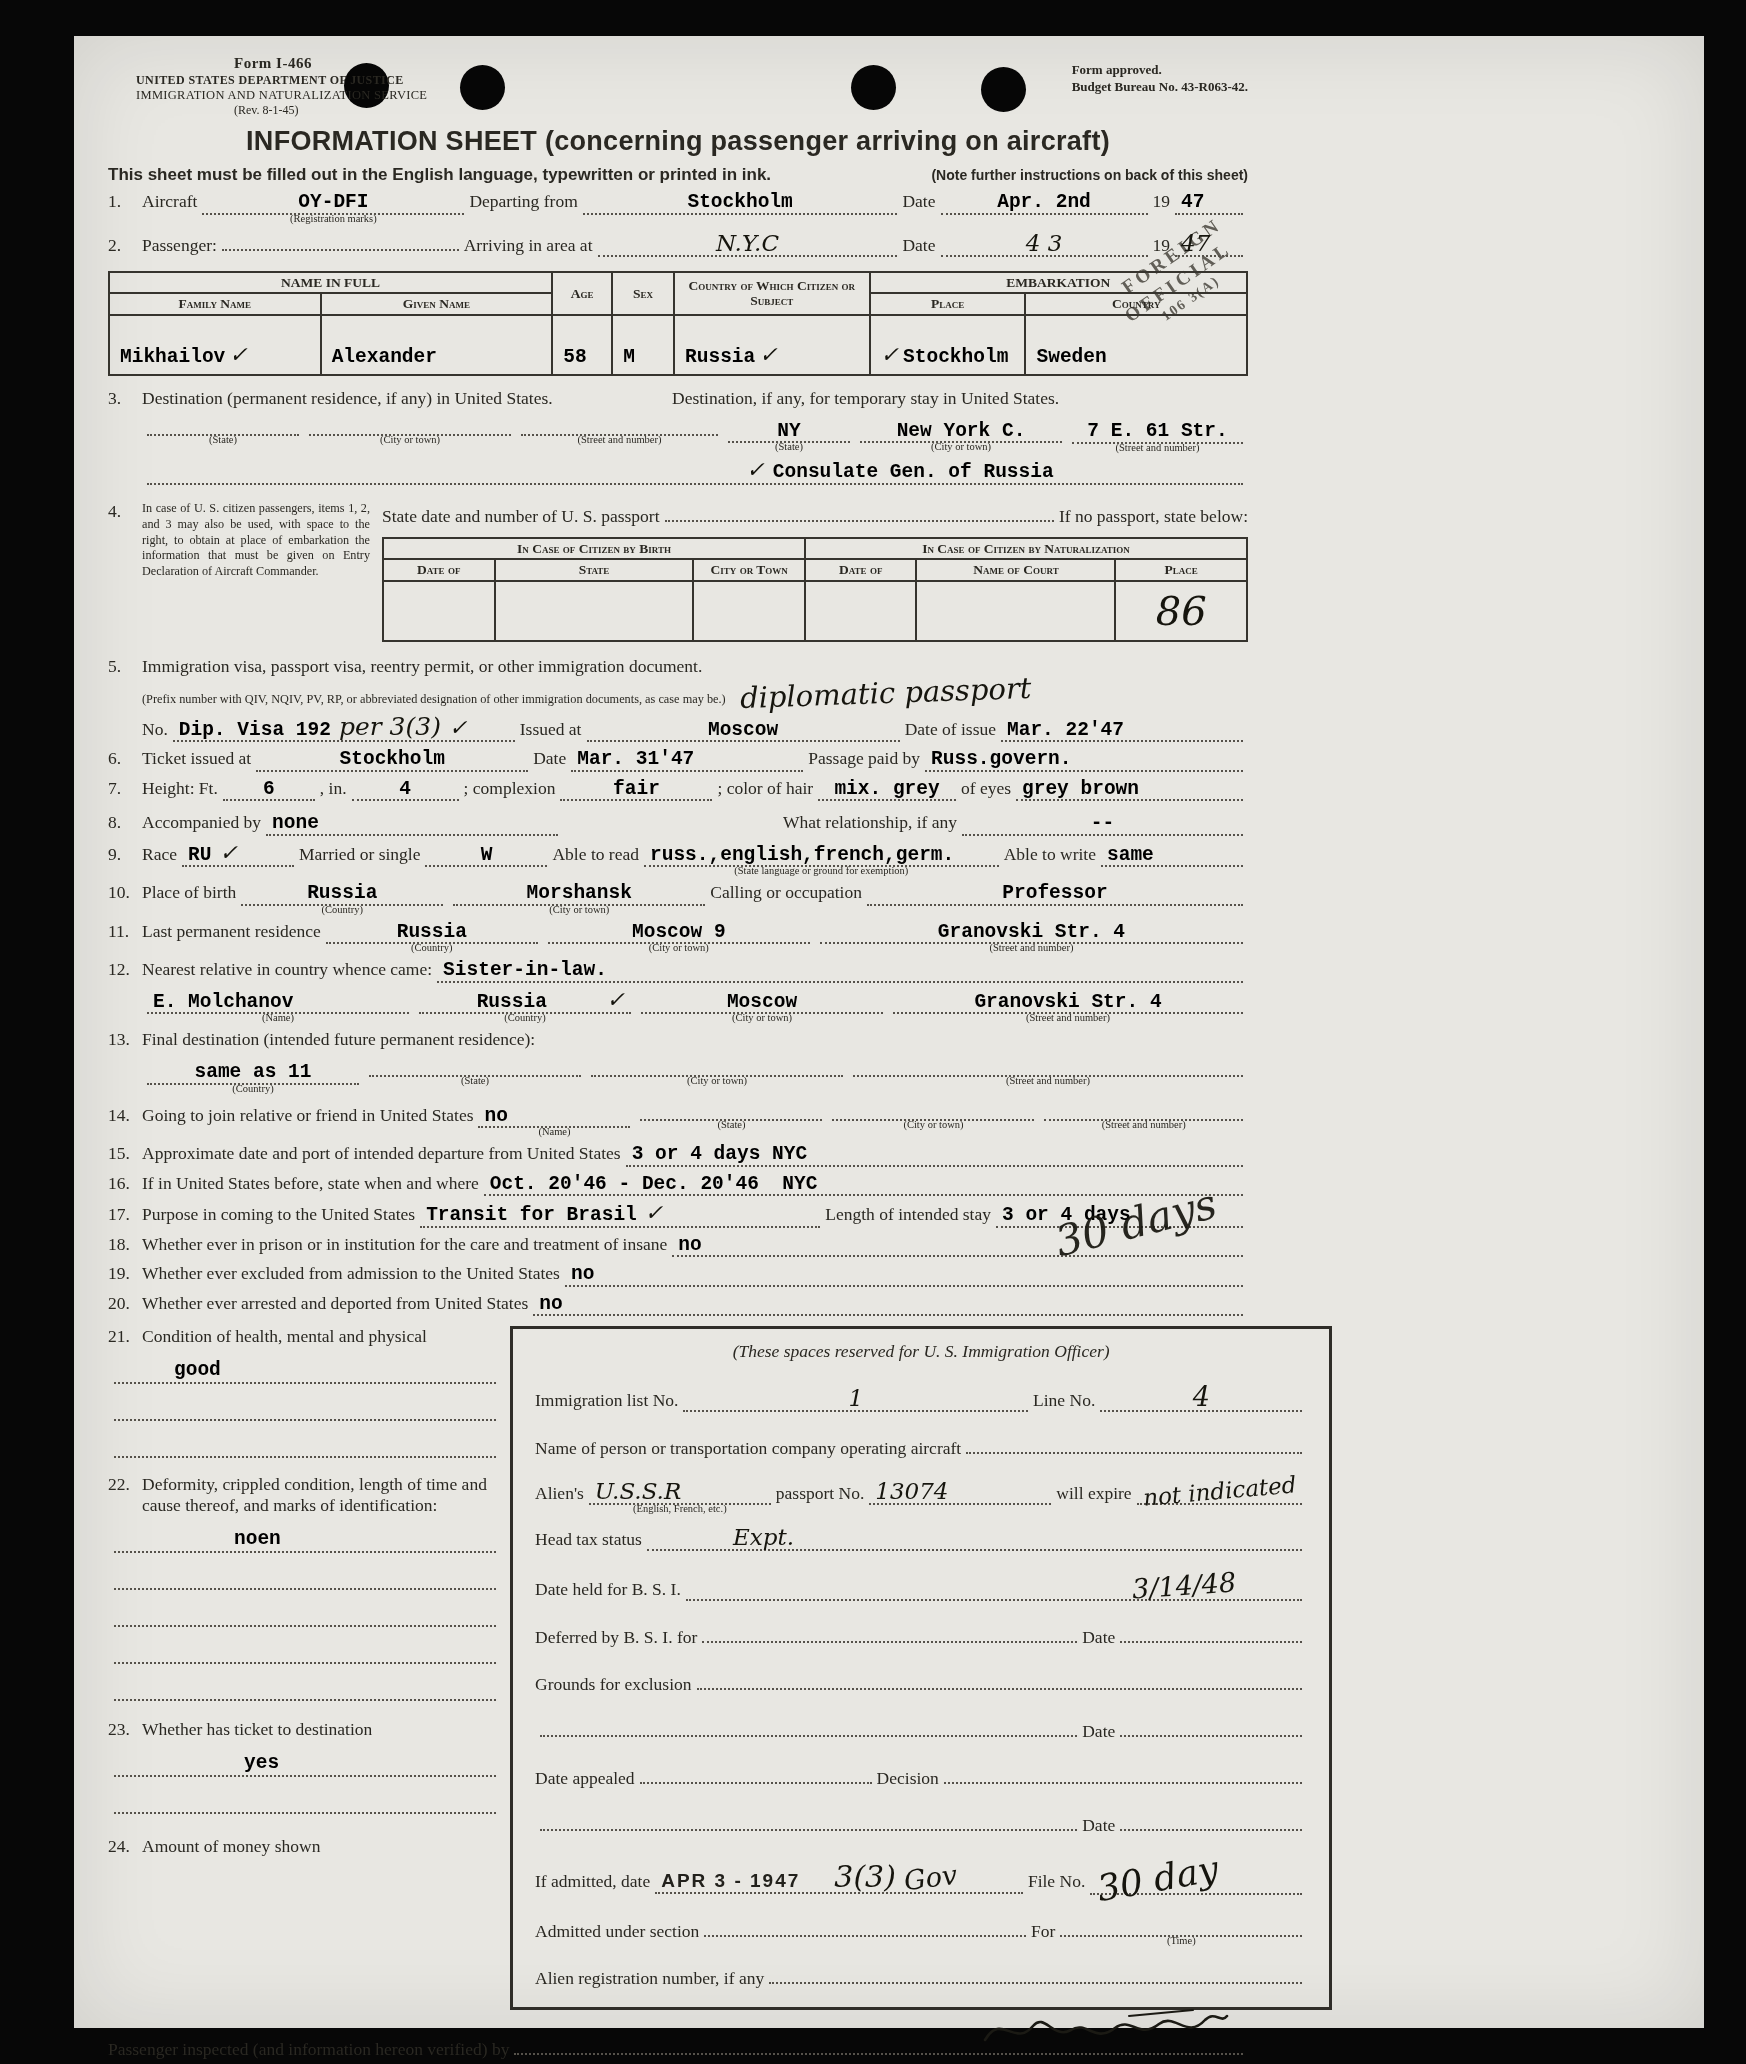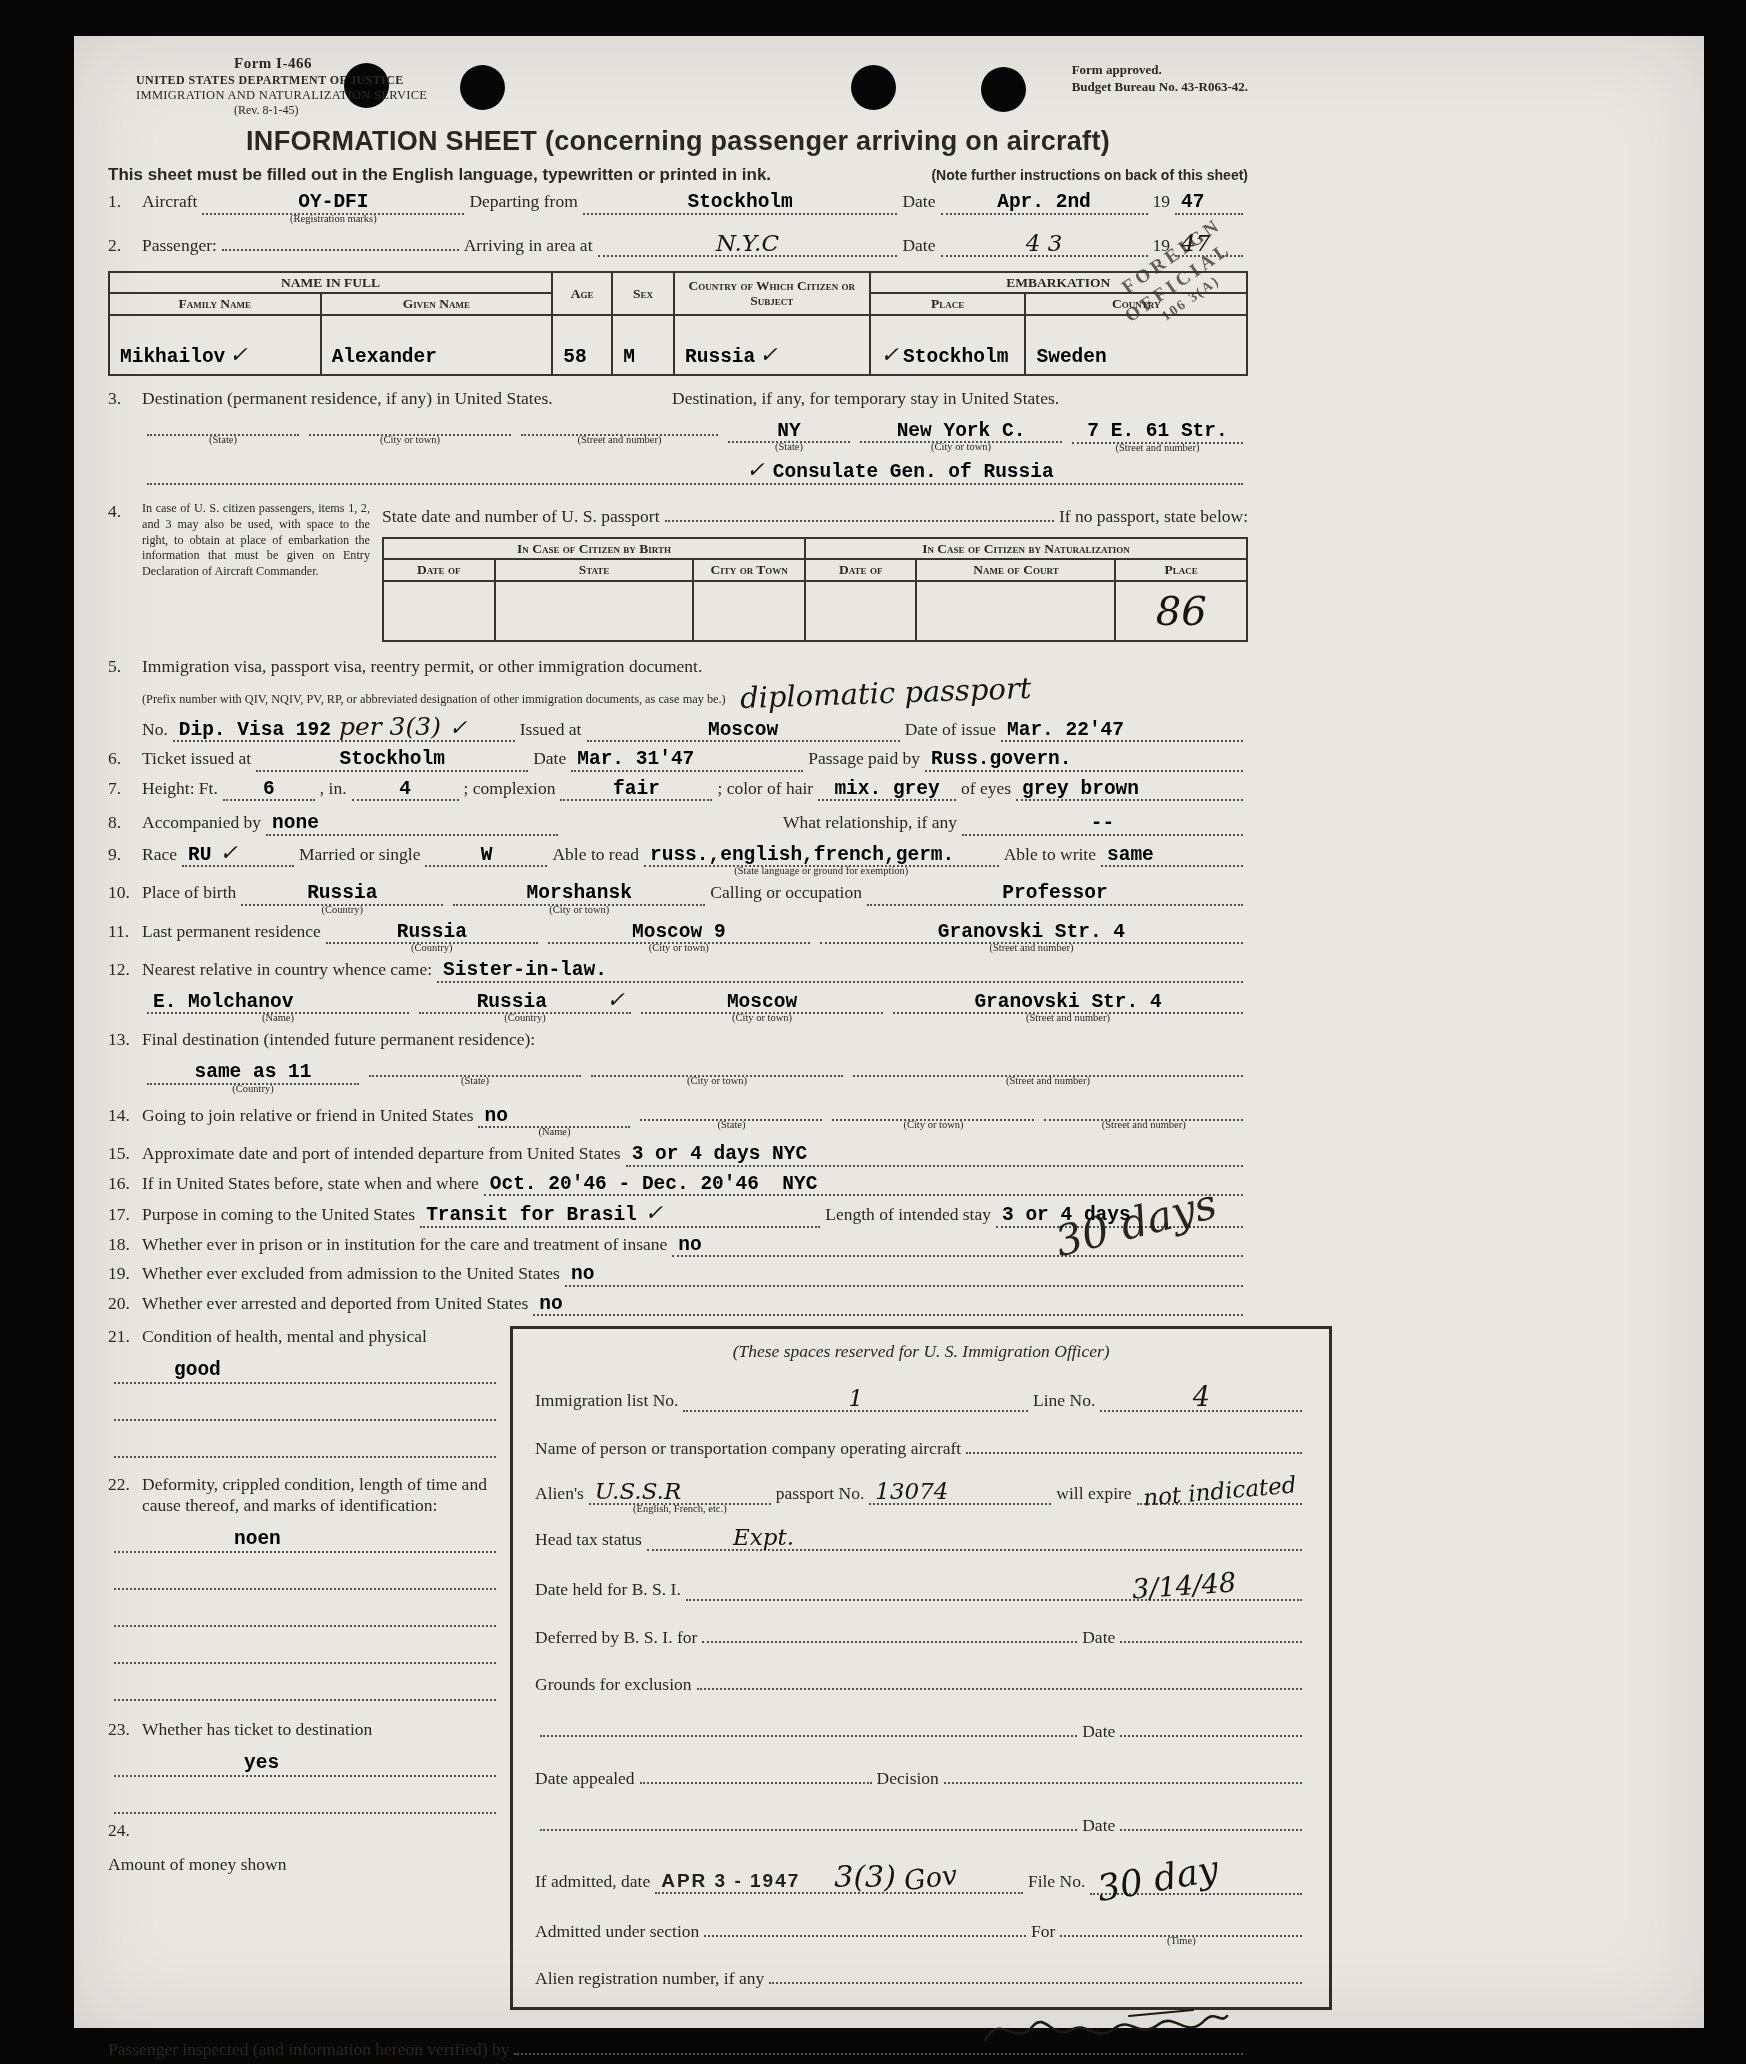--- a/index.html
+++ b/index.html
@@ -577,21 +577,21 @@
 
         <div class="row" style="margin-top:18px;">
           <span class="num">23.</span>
           <span style="flex:1;">Whether has ticket to destination</span>
         </div>
         <div class="dotline">
           <span class="tw" style="margin-left:120px;">yes</span>
         </div>
         <div class="dotline"></div>
 
-        <div class="row" style="margin-top:6px;flex-direction:column;">
+        <div class="row" style="margin-top:22px;">
           <span class="num">24.</span>
           <span style="flex:1;">Amount of money shown</span>
         </div>
       </div>
 
       <div class="obox">
         <div class="ob-title">(These spaces reserved for U. S. Immigration Officer)</div>
 
         <div class="brow">
           <span class="lbl">Immigration list No.</span>

